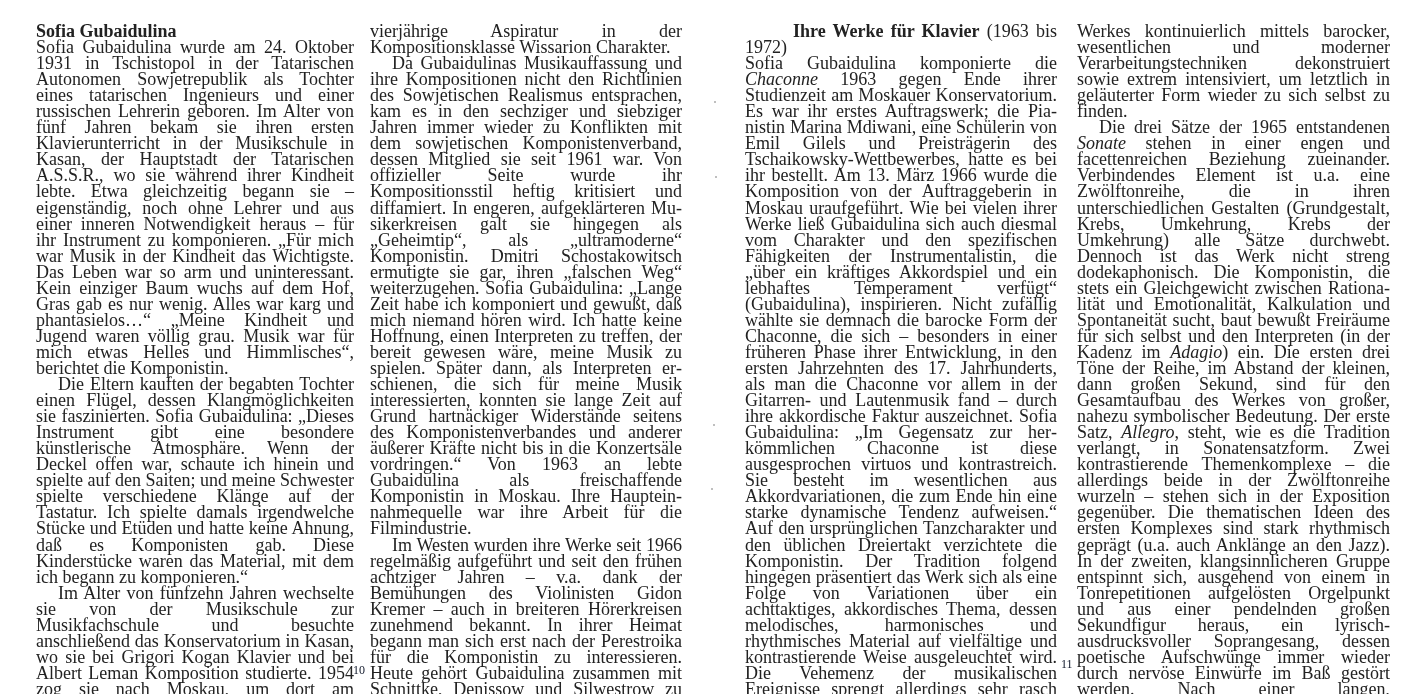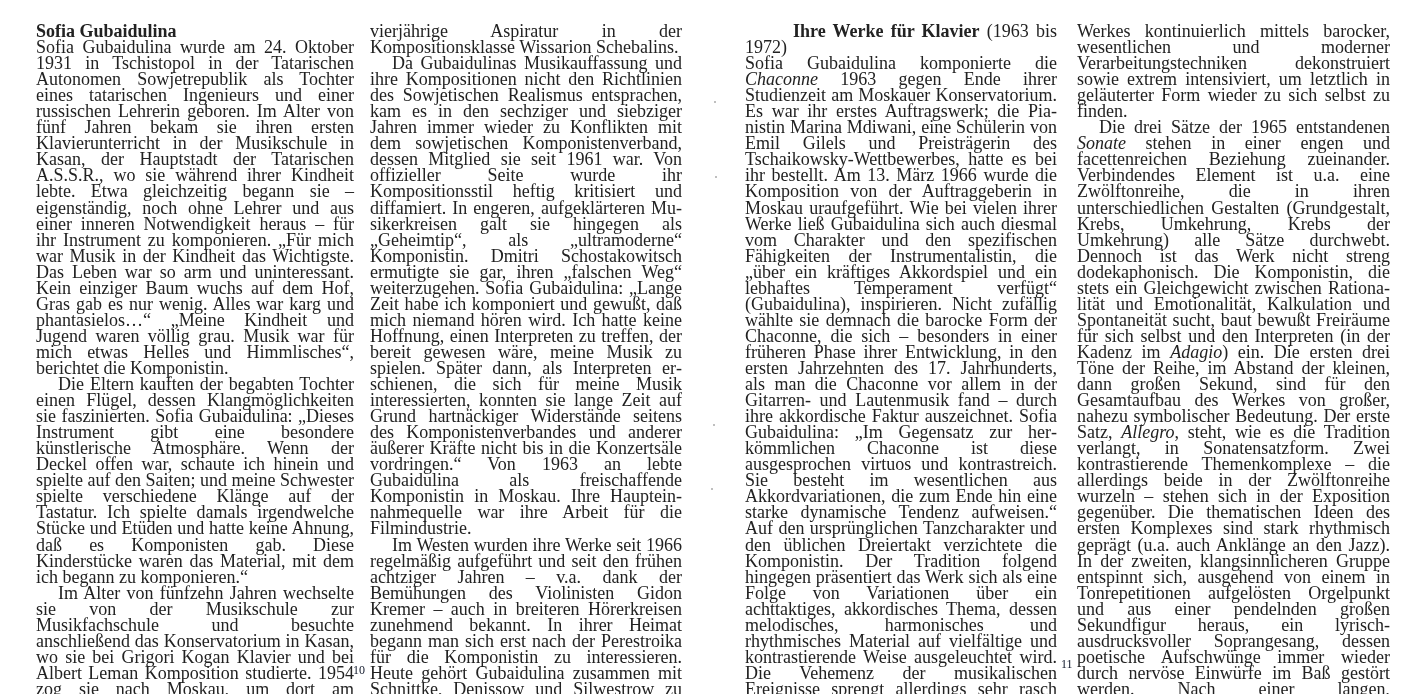--- a/index.html
+++ b/index.html
@@ -21,21 +21,21 @@
 
 <div>
   <div class="col" style="left:36px;">
     <p class="heading">Sofia Gubaidulina</p>
     <p>Sofia Gubaidulina wurde am 24. Oktober 1931 in Tschistopol in der Tatarischen Autonomen Sowjet­republik als Tochter eines tatarischen Ingenieurs und einer russischen Lehrerin geboren. Im Alter von fünf Jahren bekam sie ihren ersten Klavierunterricht in der Musikschule in Kasan, der Hauptstadt der Tata­rischen A.S.S.R., wo sie während ihrer Kindheit lebte. Etwa gleichzeitig begann sie – eigenständig, noch ohne Lehrer und aus einer inneren Notwendig­keit heraus – für ihr Instrument zu komponieren. „Für mich war Musik in der Kindheit das Wichtig­ste. Das Leben war so arm und uninteressant. Kein einziger Baum wuchs auf dem Hof, Gras gab es nur wenig. Alles war karg und phantasielos…“ „Meine Kindheit und Jugend waren völlig grau. Musik war für mich etwas Helles und Himmlisches“, berichtet die Komponistin.</p>
     <p class="indent">Die Eltern kauften der begabten Tochter einen Flügel, dessen Klangmöglichkeiten sie faszinierten. Sofia Gubaidulina: „Dieses Instrument gibt eine be­sondere künstlerische Atmosphäre. Wenn der Deckel offen war, schaute ich hinein und spielte auf den Saiten; und meine Schwester spielte verschiedene Klänge auf der Tastatur. Ich spielte damals irgend­welche Stücke und Etüden und hatte keine Ahnung, daß es Komponisten gab. Diese Kinderstücke waren das Material, mit dem ich begann zu komponieren.“</p>
     <p class="indent">Im Alter von fünfzehn Jahren wechselte sie von der Musikschule zur Musikfachschule und besuchte anschließend das Konservatorium in Kasan, wo sie bei Grigori Kogan Klavier und bei Albert Leman Komposition studierte. 1954 zog sie nach Moskau, um dort am Konservatorium in der Klasse von Nikolai Pejko, einem Assistenten Dmitri Schostako­witschs, Komposition zu studieren. 1959 folgte eine</p>
   </div>
 
   <div class="col" style="left:370px; width:312px;">
-    <p>vierjährige Aspiratur in der Kompositionsklasse Wissarion Schebalins.</p>
+    <p>vierjährige Aspiratur in der Kompositionsklasse Wissarion Charakter.</p>
     <p class="indent">Da Gubaidulinas Musikauffassung und ihre Kompositionen nicht den Richtlinien des Sowje­tischen Realismus entsprachen, kam es in den sech­ziger und siebziger Jahren immer wieder zu Konflikten mit dem sowjetischen Komponisten­verband, dessen Mitglied sie seit 1961 war. Von offi­zieller Seite wurde ihr Kompositionsstil heftig kriti­siert und diffamiert. In engeren, aufgeklärteren Mu­sikerkreisen galt sie hingegen als „Geheimtip“, als „ultramoderne“ Komponistin. Dmitri Schostako­witsch ermutigte sie gar, ihren „falschen Weg“ weiterzugehen. Sofia Gubaidulina: „Lange Zeit habe ich komponiert und gewußt, daß mich niemand hören wird. Ich hatte keine Hoffnung, einen Inter­preten zu treffen, der bereit gewesen wäre, meine Musik zu spielen. Später dann, als Interpreten er­schienen, die sich für meine Musik interessierten, konnten sie lange Zeit auf Grund hartnäckiger Widerstände seitens des Komponistenverbandes und anderer äußerer Kräfte nicht bis in die Konzertsäle vordringen.“ Von 1963 an lebte Gubaidulina als frei­schaffende Komponistin in Moskau. Ihre Hauptein­nahmequelle war ihre Arbeit für die Filmindustrie.</p>
     <p class="indent">Im Westen wurden ihre Werke seit 1966 regel­mäßig aufgeführt und seit den frühen achtziger Jahren – v.a. dank der Bemühungen des Violinisten Gidon Kremer – auch in breiteren Hörerkreisen zu­nehmend bekannt. In ihrer Heimat begann man sich erst nach der Perestroika für die Komponistin zu interessieren. Heute gehört Gubaidulina zusammen mit Schnittke, Denissow und Silwestrow zu den führenden Vertretern der Neuen Musik aus der ehe­maligen Sowjetunion. Seit 1992 lebt die Kompo­nistin in Deutschland.</p>
   </div>
 
   <div class="pagenum" style="left:353px; top:663px;">10</div>
 </div>
 
 <span class="speck" style="left:714px; top:101px;"></span>
 <span class="speck" style="left:715px; top:176px;"></span>
 <span class="speck" style="left:713px; top:424px;"></span>

